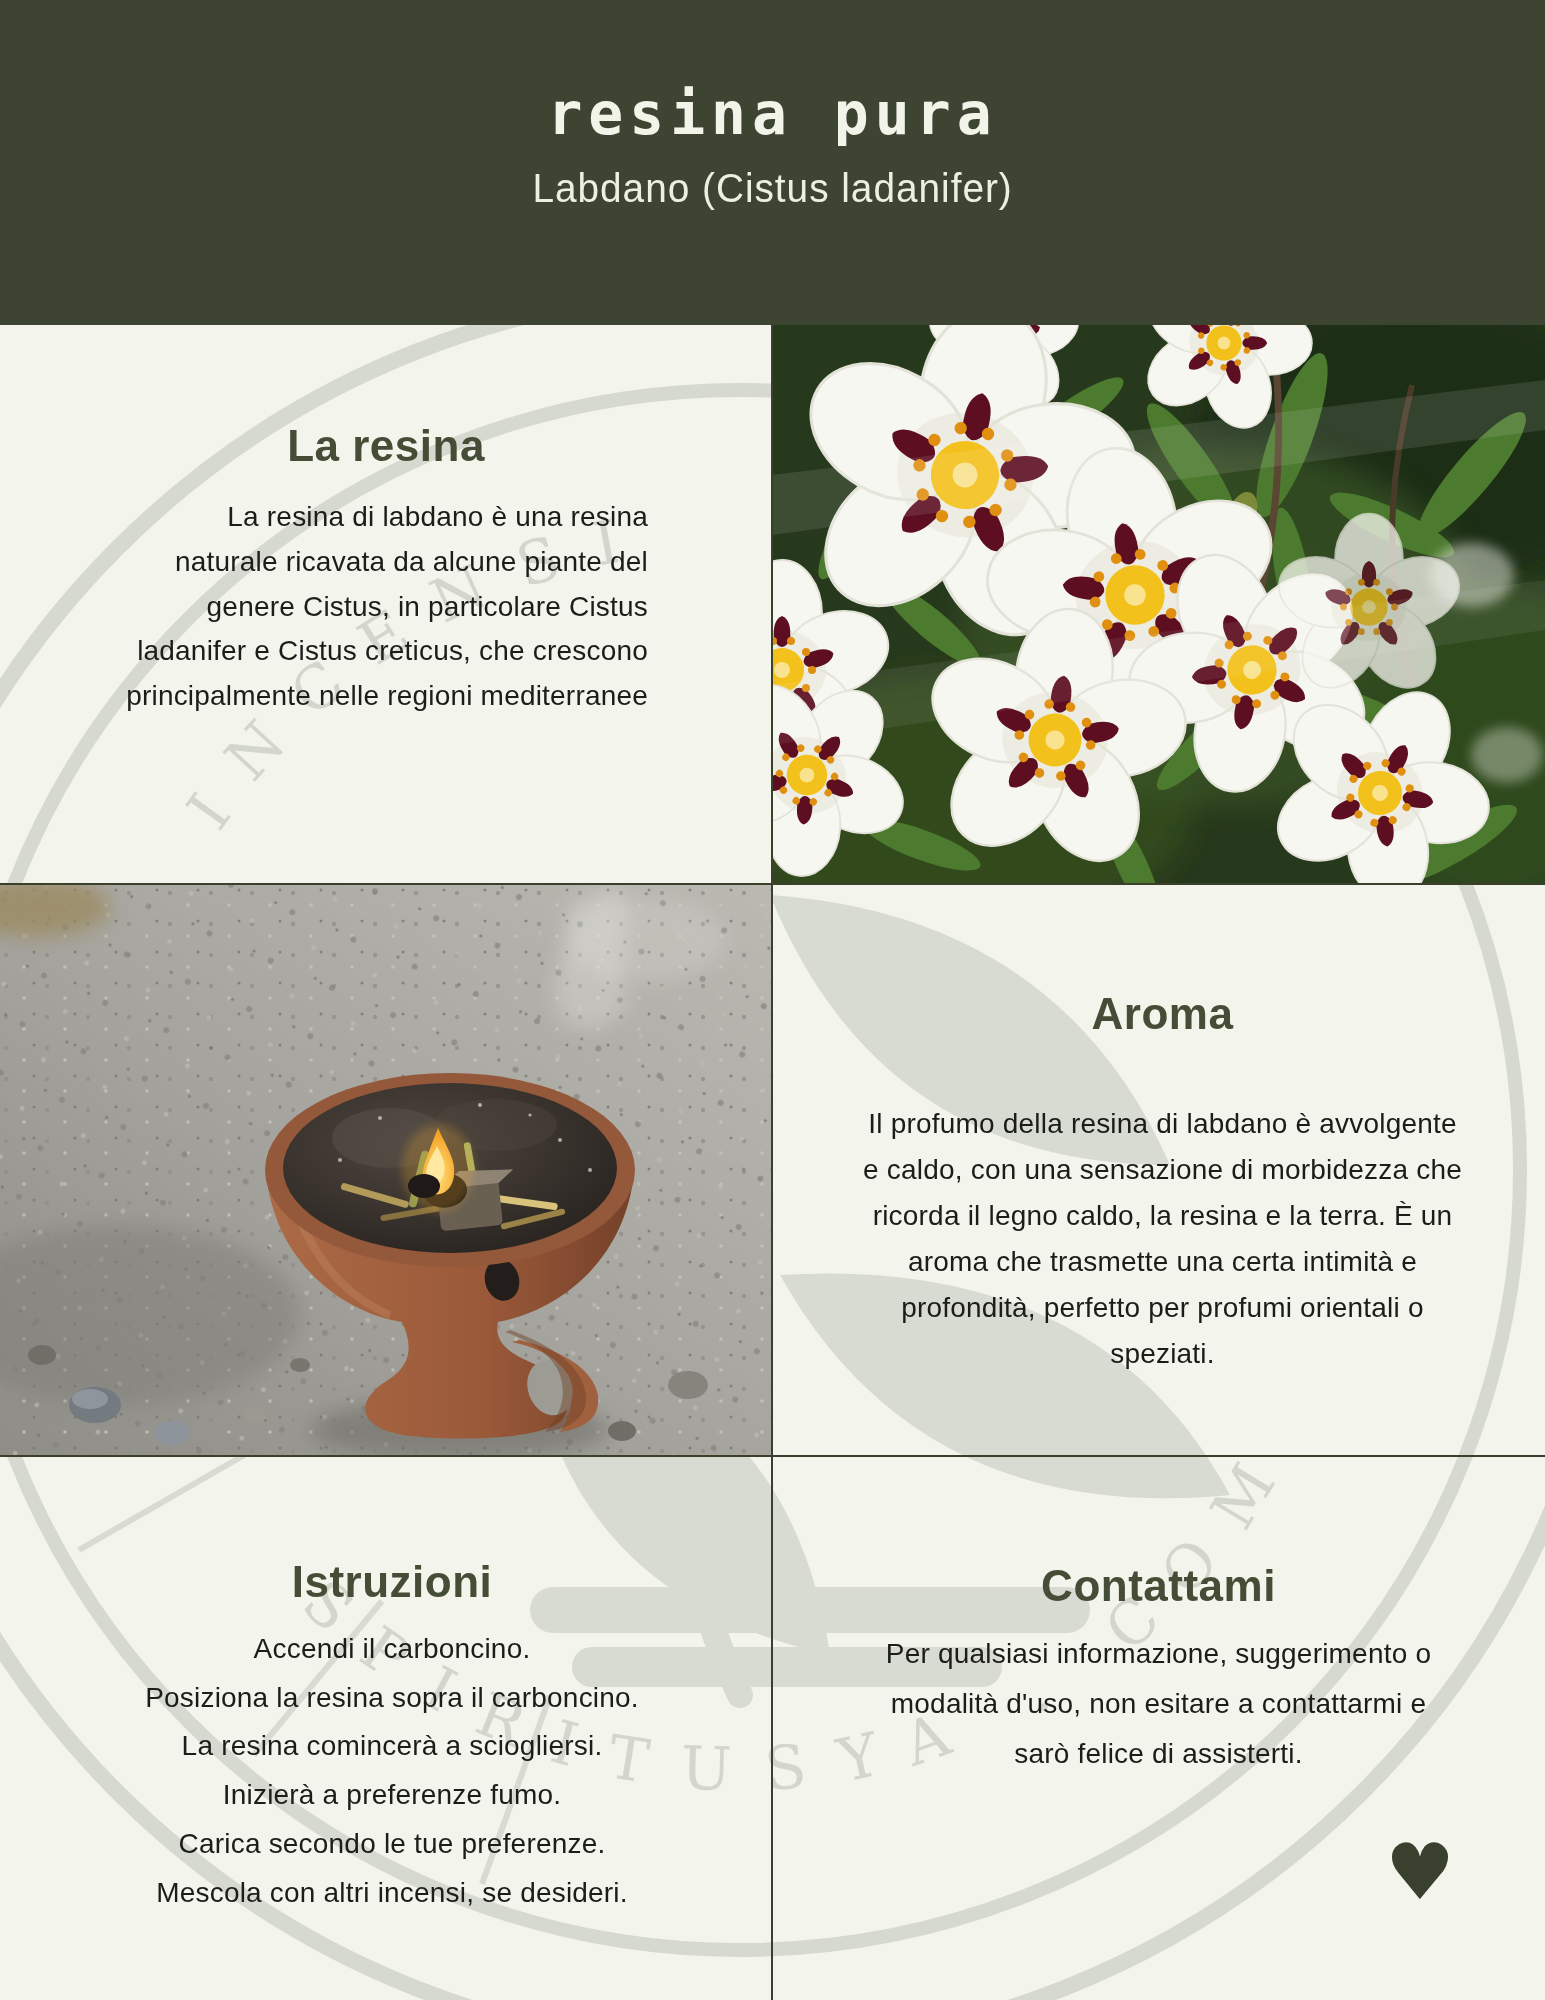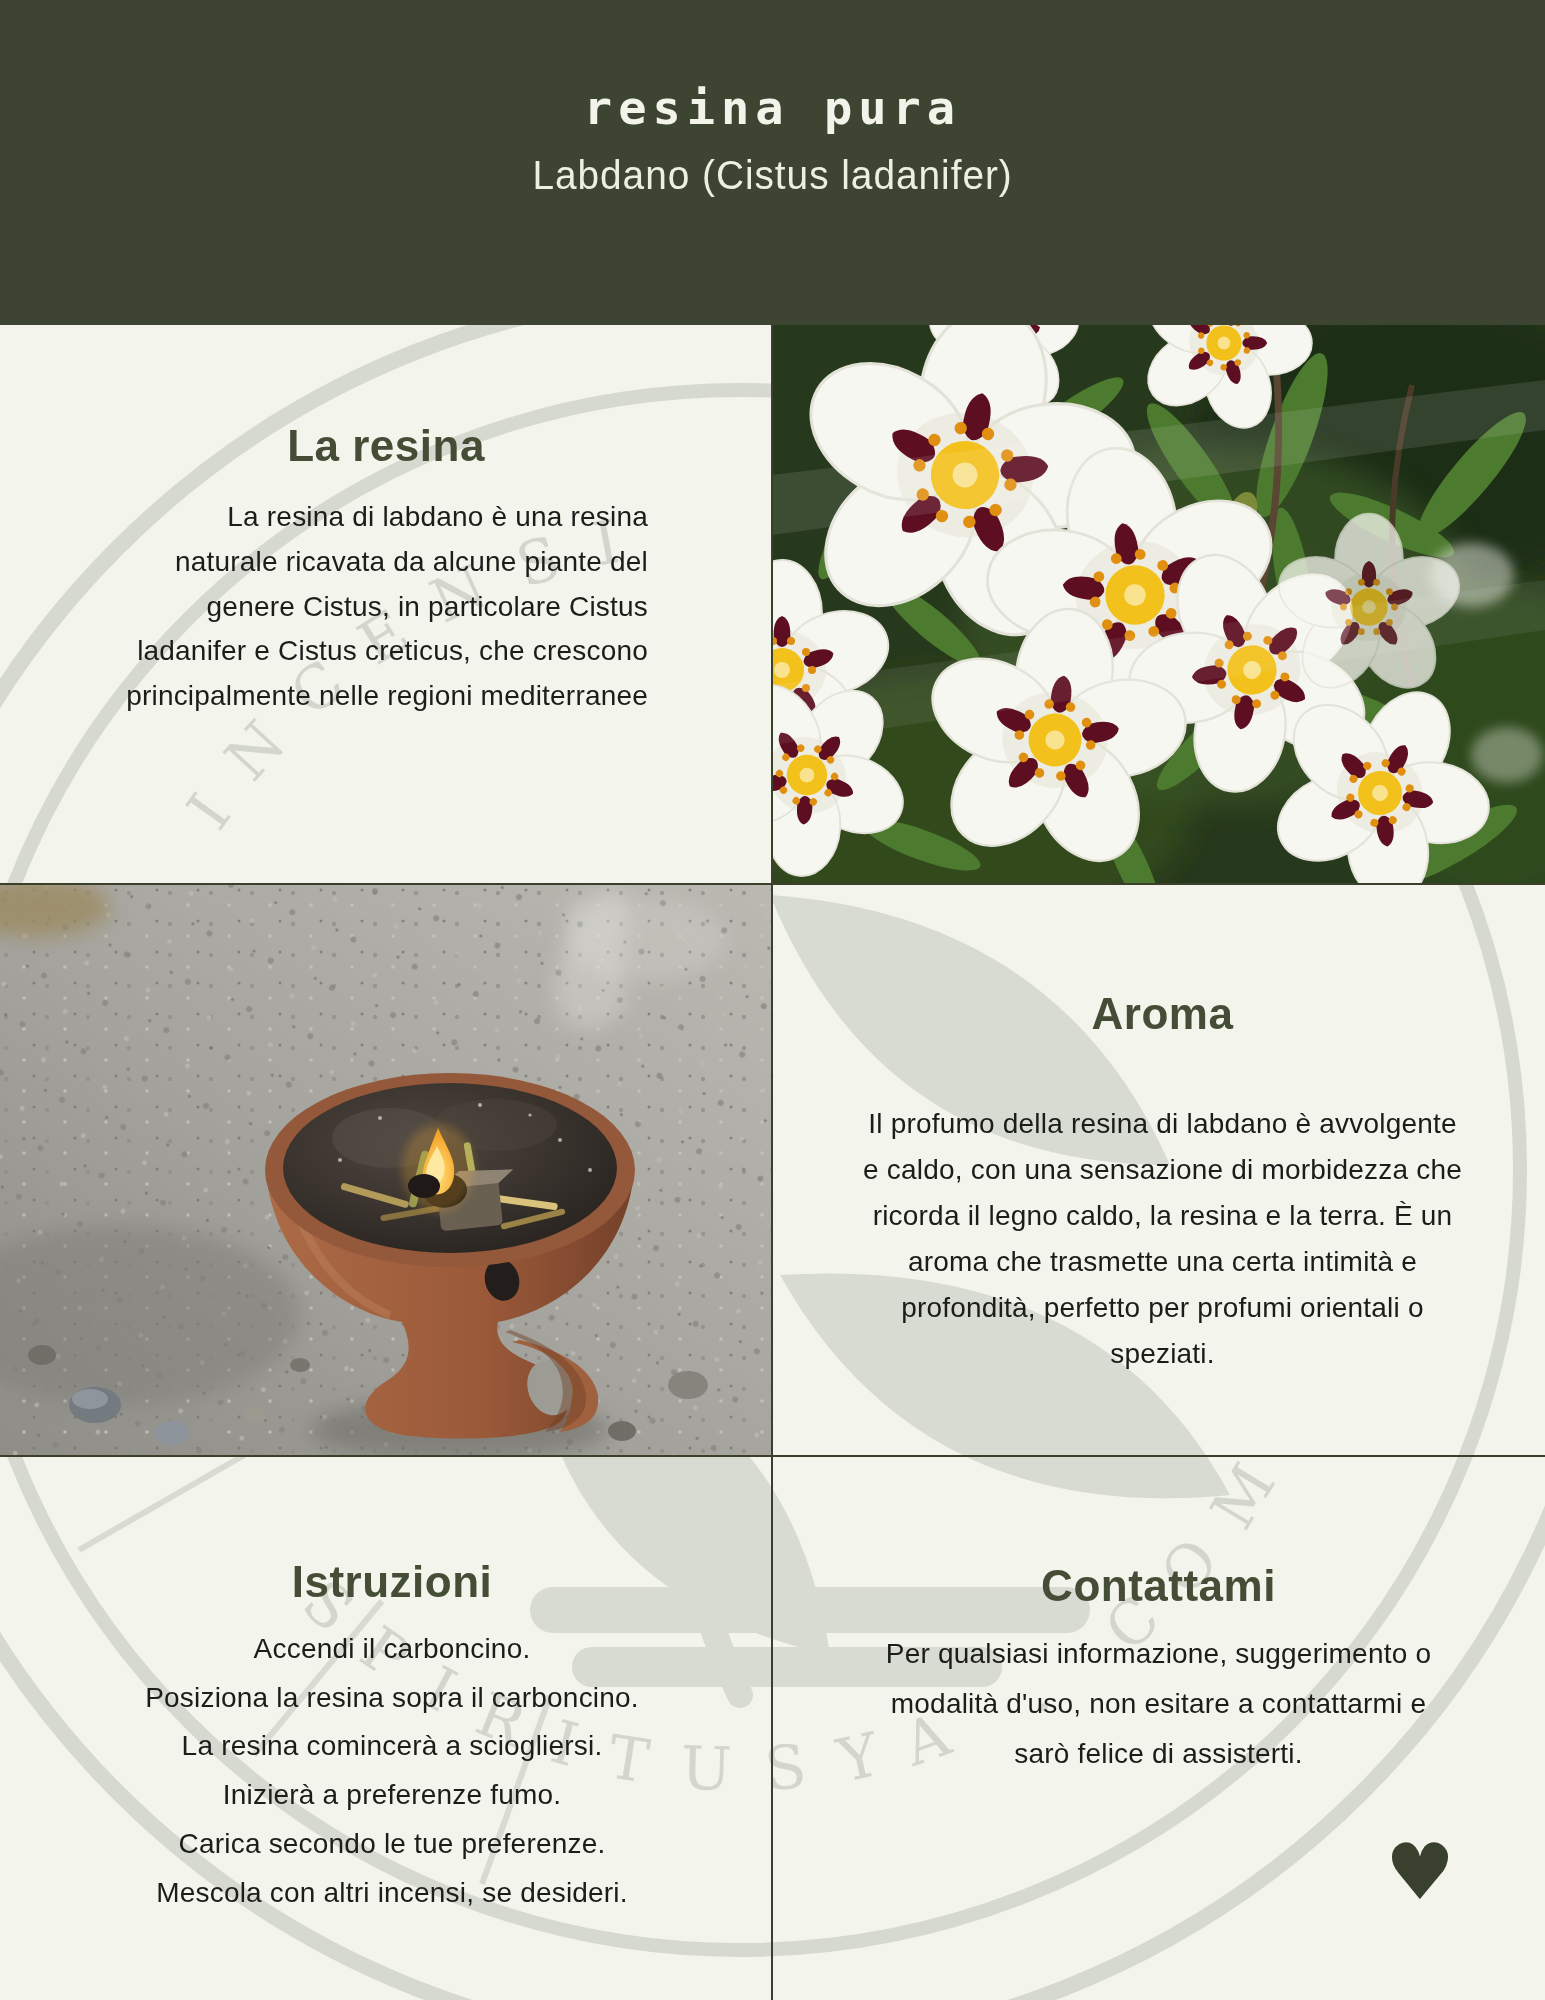--- a/index.html
+++ b/index.html
@@ -1,21 +1,21 @@
 <!DOCTYPE html>
 <html lang="it"><head>
 <meta charset="utf-8">
 <style>
   html,body{margin:0;padding:0;background:#e8e8e2;}
   .page{position:relative;width:1545px;height:2000px;background:#F3F4EC;overflow:hidden;
         font-family:"Liberation Sans",sans-serif;color:#1C1C1A;}
   
   .hdr{position:absolute;left:0;top:0;width:1545px;height:325px;background:#3E4432;
        display:flex;flex-direction:column;align-items:center;padding-top:80px;box-sizing:border-box;z-index:4;}
-  .title{font-family:"DejaVu Sans Mono",monospace;font-weight:bold;font-size:47px;
+  .title{font-family:"DejaVu Sans Mono",monospace;font-weight:bold;font-size:58px;
          letter-spacing:6px;color:#F2F3E9;}
   .subtitle{margin-top:18px;font-size:40px;font-weight:400;letter-spacing:1px;color:#EDEFE3;transform:scaleX(.97);}
   
   .watermark{position:absolute;left:0;top:325px;width:1545px;height:1675px;z-index:1;pointer-events:none;}
   
   .cell{position:absolute;box-sizing:border-box;z-index:2;}
   .photo svg{display:block;width:100%;height:100%;}
   .photo.flowers{left:772px;top:325px;width:773px;height:560px;}
   .photo.burner{left:0;top:885px;width:772px;height:572px;}
   .heading{font-size:44px;font-weight:bold;color:#454D37;margin:12px;letter-spacing:.5px;

